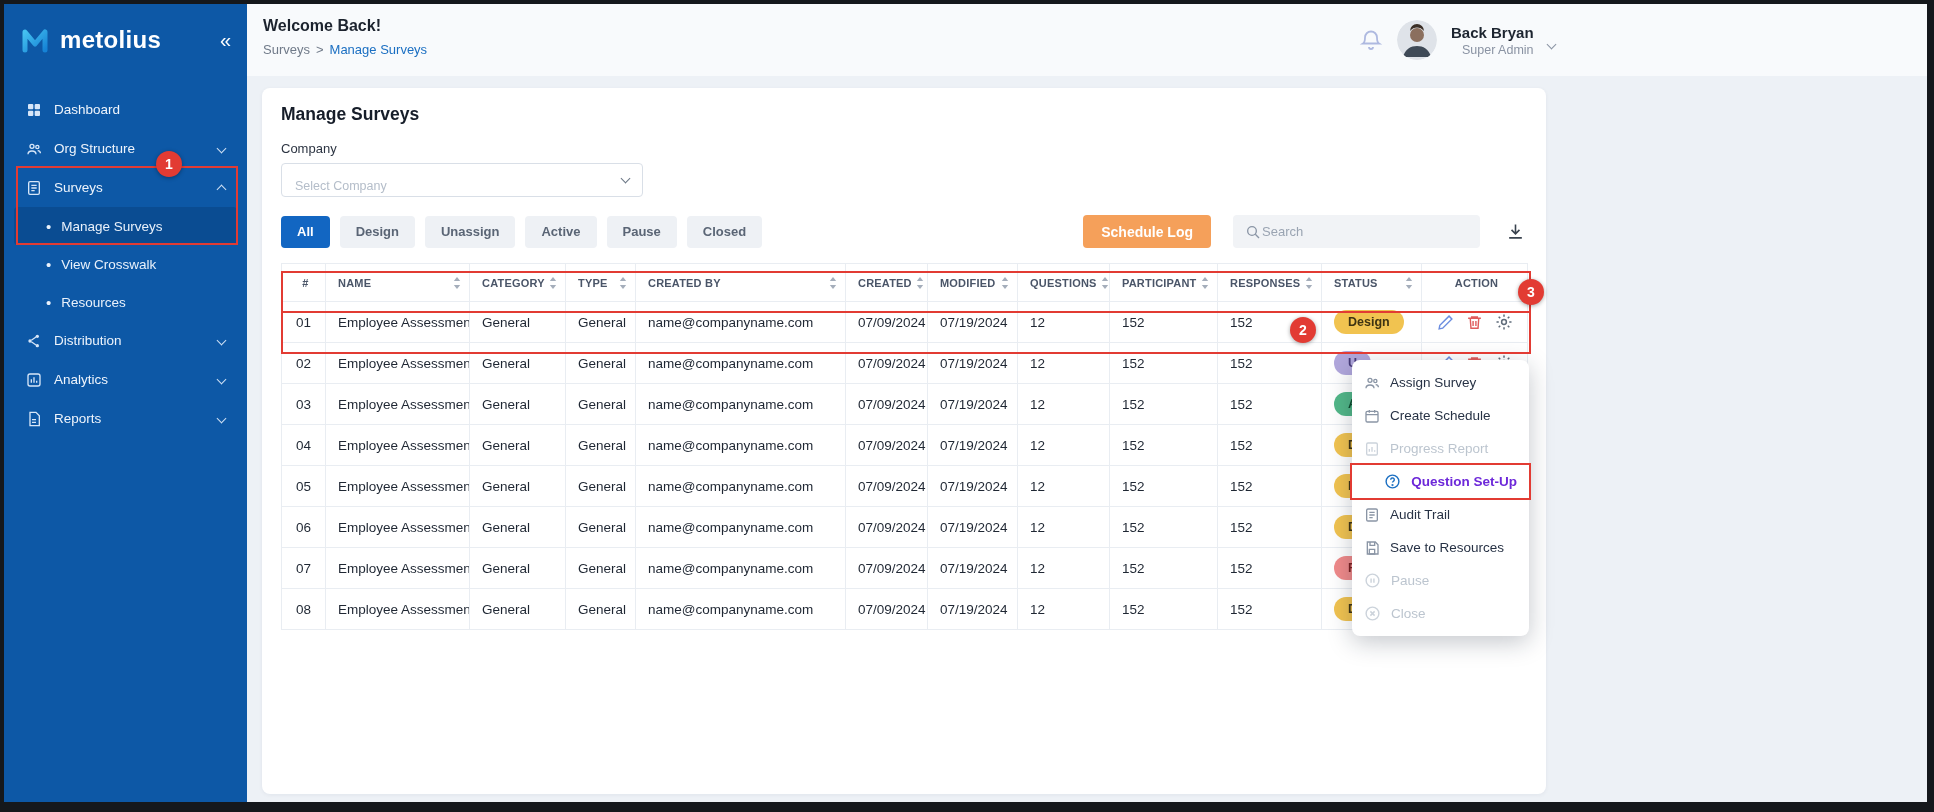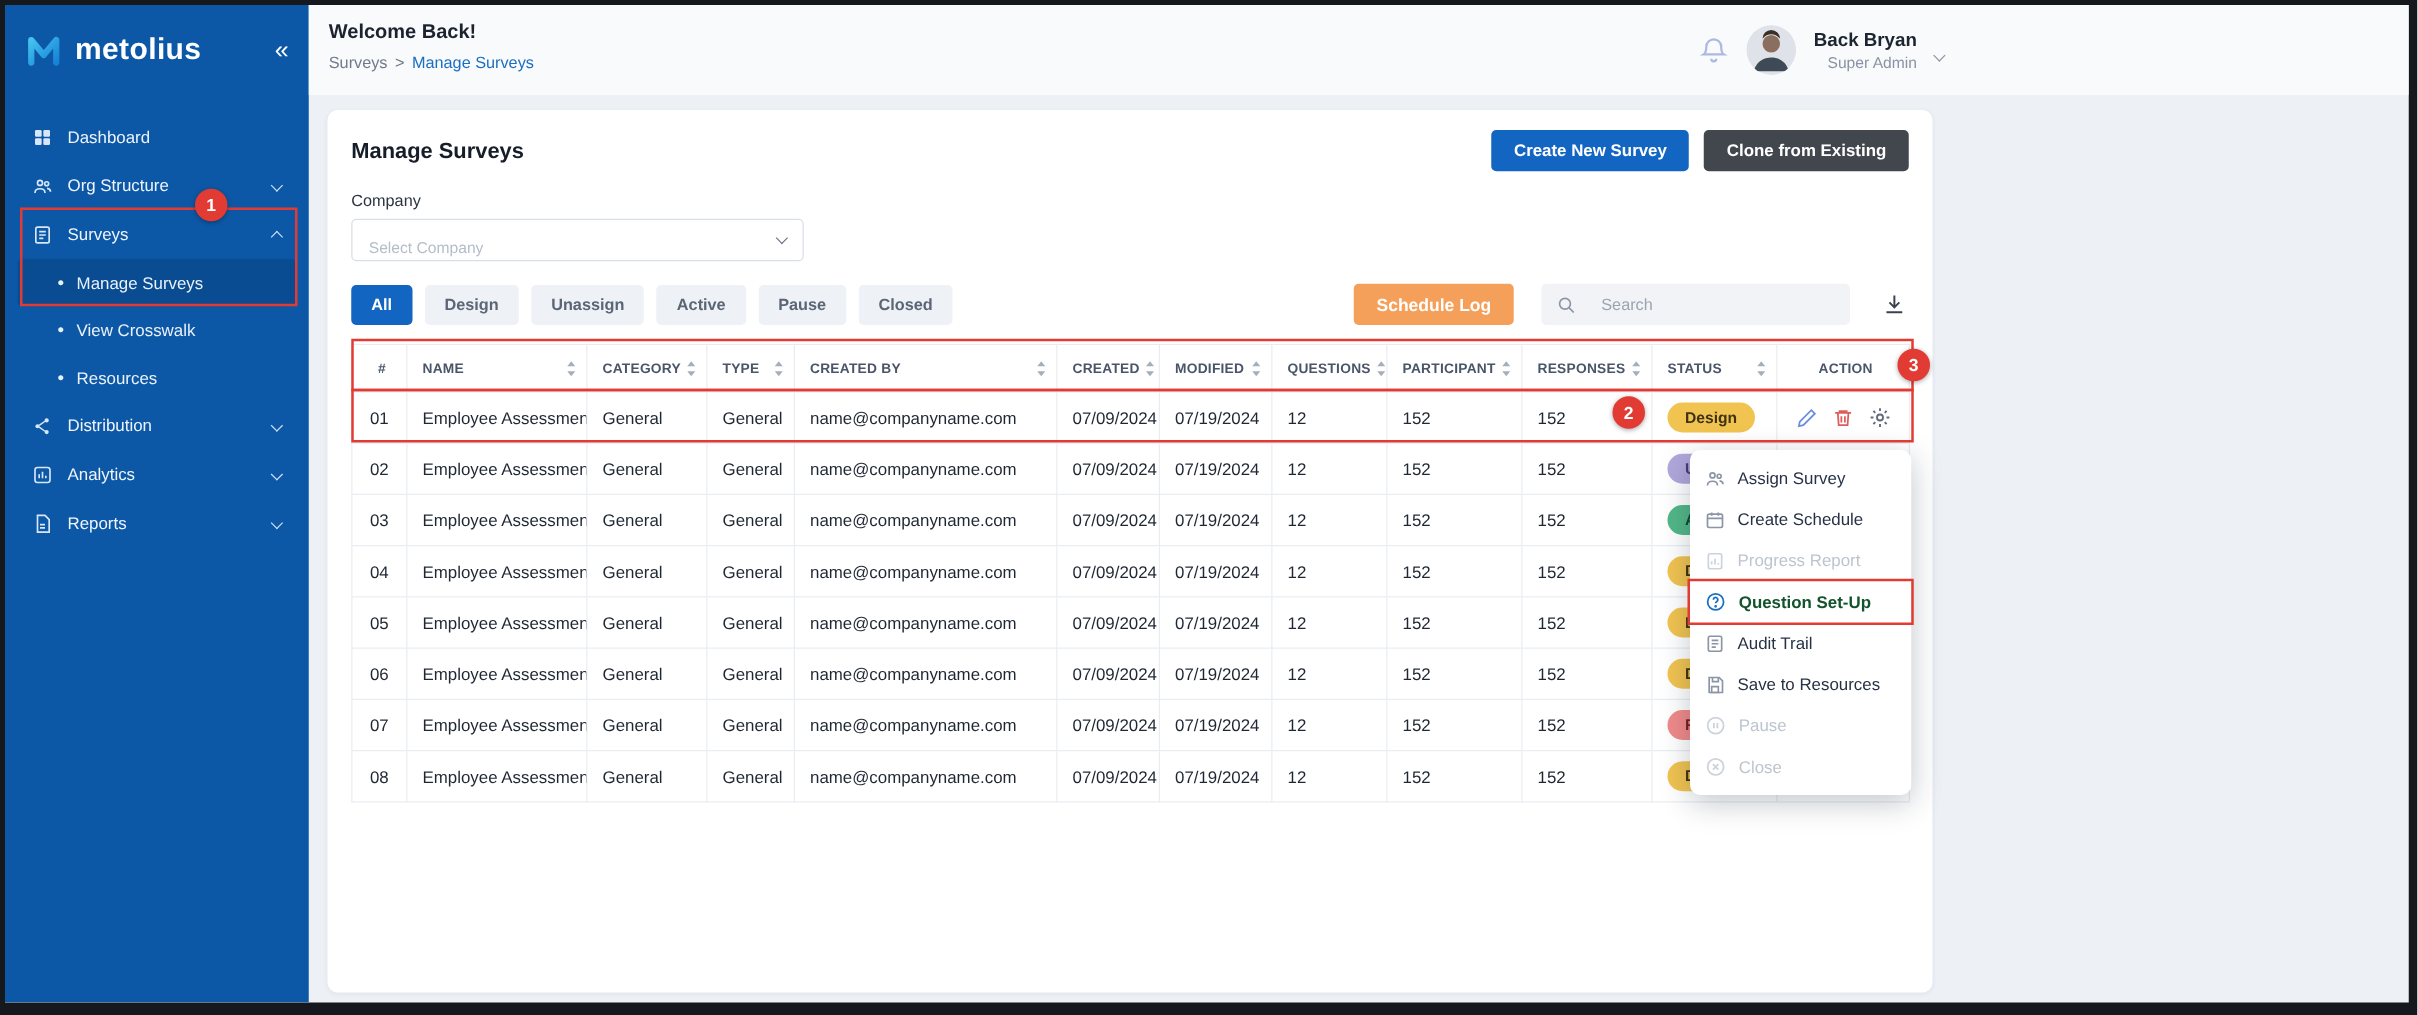--- a/index.html
+++ b/index.html
@@ -47,21 +47,21 @@
 
   .company-label{margin-top:16px;font-size:13px;color:#2c3442;}
   .select{margin-top:7px;width:362px;height:34px;border:1px solid #d9dfe7;border-radius:4px;display:flex;align-items:center;padding:0 13px;cursor:pointer;background:#fff;}
   .select .ph{font-size:12.5px;color:#b4bdc9;margin-top:12px;}
   .select .chevg{width:7px;height:7px;border-right:1.7px solid #6b7685;border-bottom:1.7px solid #6b7685;transform:rotate(45deg);margin-left:auto;margin-top:-3px;}
 
   .filter-row{margin-top:18px;display:flex;align-items:center;gap:10px;}
   .ftab{background:#eef1f5;color:#5a6575;font-size:13px;font-weight:bold;height:32px;padding:0 16px;border:none;border-radius:4px;cursor:pointer;font-family:inherit;}
   .ftab.active{background:#1266c2;color:#fff;}
   .btn-orange{margin-left:auto;background:#f5a05a;color:#fff;font-size:14px;font-weight:bold;height:33px;padding:0 18px;border:none;border-radius:4px;cursor:pointer;font-family:inherit;}
-  .searchbox{margin-left:12px;width:247px;height:33px;background:#f1f3f6;border-radius:4px;display:flex;align-items:center;gap:20px;padding:0 12px;}
+  .searchbox{margin-left:12px;width:247px;height:33px;background:#f1f3f6;border-radius:4px;display:flex;align-items:center;gap:1px;padding:0 12px;}
   .searchbox svg{color:#8a95a5;flex:none;}
   .searchbox input{border:none;background:transparent;outline:none;font-size:13px;color:#333;width:100%;font-family:inherit;}
   .searchbox input::placeholder{color:#9aa4b2;}
   .dl{margin-left:14px;background:none;border:none;color:#39424e;cursor:pointer;display:inline-flex;padding:2px;}
 
   table{margin-top:15px;border-collapse:collapse;table-layout:fixed;width:1246px;font-size:13.5px;color:#1f2733;}
   th,td{border:1px solid #e9edf2;overflow:hidden;white-space:nowrap;}
   th{height:38px;font-size:11px;font-weight:bold;color:#4a5568;padding:0 8px 0 12px;letter-spacing:.2px;}
   .thwrap{display:flex;align-items:center;justify-content:space-between;gap:4px;}
   .thwrap.center{justify-content:center;}
@@ -71,21 +71,21 @@
   .badge{display:inline-block;padding:5px 14px;border-radius:14px;font-size:12.5px;font-weight:bold;}
   .ai{display:inline-flex;margin:0 6px;cursor:pointer;vertical-align:middle;}
   .ai.edit{color:#6b8de0;} .ai.del{color:#e05c5c;} .ai.set{color:#5f6b7a;}
 
   
   .menu{position:absolute;left:1348px;top:356px;width:177px;background:#fff;border-radius:8px;box-shadow:0 6px 24px rgba(20,30,50,.25);padding:6px 0;z-index:30;}
   .mi{display:flex;align-items:center;gap:10px;height:33px;padding:0 12px;font-size:13.5px;color:#273245;cursor:pointer;}
   .mi .micon{display:inline-flex;color:#8a95a5;flex:none;}
   .mi.dis{color:#bcc5cf;cursor:default;}
   .mi.dis .micon{color:#ccd3db;}
-  .mi.hl{color:#14532d;font-weight:bold;}
+  .mi.hl{color:#6d28d9;font-weight:bold;justify-content:flex-end;}
   .mi.hl .micon{color:#1b6fc2;}
 
   
   .ann-box{position:absolute;border:2px solid #e23b33;z-index:40;pointer-events:none;}
   .ann-dot{position:absolute;width:26px;height:26px;border-radius:50%;background:#e23b33;color:#fff;font-weight:bold;font-size:14px;display:flex;align-items:center;justify-content:center;z-index:50;box-shadow:0 1px 4px rgba(0,0,0,.35);pointer-events:none;}
 </style>
 </head>
 <body>
 
 <div class="frame">
@@ -211,24 +211,20 @@
             <span class="urole">Super Admin</span>
           </span>
           <span class="uchev"></span>
         </div>
       </header>
 
       <div class="content">
         <div class="card">
           <div class="title-row">
             <div class="page-title">Manage Surveys</div>
-            <div class="btns">
-              <button class="btn btn-blue">Create New Survey</button>
-              <button class="btn btn-dark">Clone from Existing</button>
-            </div>
           </div>
 
           <div class="company-label">Company</div>
           <div class="select">
             <span class="ph">Select Company</span>
             <span class="chevg"></span>
           </div>
 
           <div class="filter-row">
             <span style="display:flex;gap:10px;">

